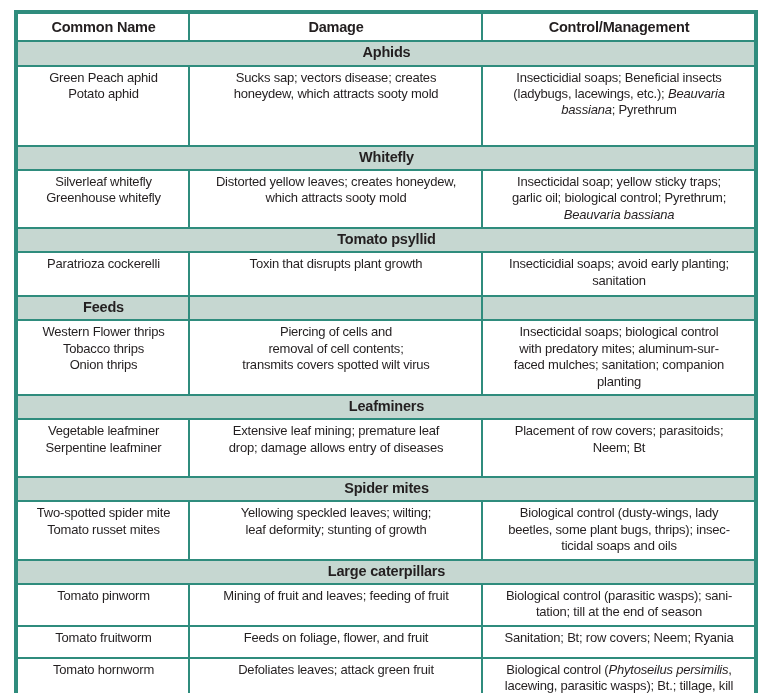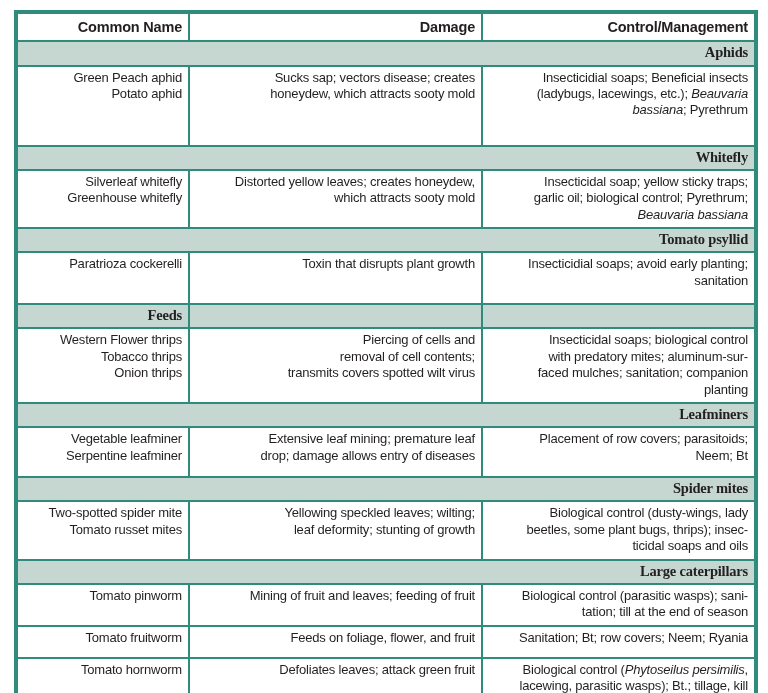--- a/index.html
+++ b/index.html
@@ -20,21 +20,21 @@
     table-layout:fixed;
     border-collapse:collapse;
     border:4px solid var(--teal);
   }
   col.c1{width:173px;}
   col.c2{width:293px;}
   col.c3{width:274px;}
   th,td{
     border:2px solid var(--teal);
     vertical-align:top;
-    text-align:right;
+    text-align:center;
     padding:3px 6px 4px 7px;
     font-size:13px;
     line-height:1.26;
     letter-spacing:-0.2px;
     color:var(--ink);
     white-space:pre-line;
     overflow:hidden;
   }
   tr.head th{
     font-size:14.5px;
@@ -44,27 +44,26 @@
     height:18px;
     white-space:nowrap;
   }
   tr.section td{
     background:var(--section-bg);
     font-weight:bold;
     font-size:14.5px;
     padding:1px 6px 3px 7px;
     height:17px;
     white-space:nowrap;
-    font-family:Liberation Serif, serif;
   }
   tr.r-aphid{height:80px;}
   tr.r-whitefly{height:48px;}
-  tr.r-psyllid{height:52px;}
+  tr.r-psyllid{height:44px;}
   tr.r-thrips{height:72px;}
-  tr.r-leafminer{height:50px;}
+  tr.r-leafminer{height:58px;}
   tr.r-spider{height:57px;}
   tr.r-pinworm{height:34px;}
   tr.r-fruitworm{height:32px;}
   tr.r-hornworm{height:57px;}
   .italic{font-style:italic;}
 </style>
 </head>
 <body>
 
 <div class="doc">

